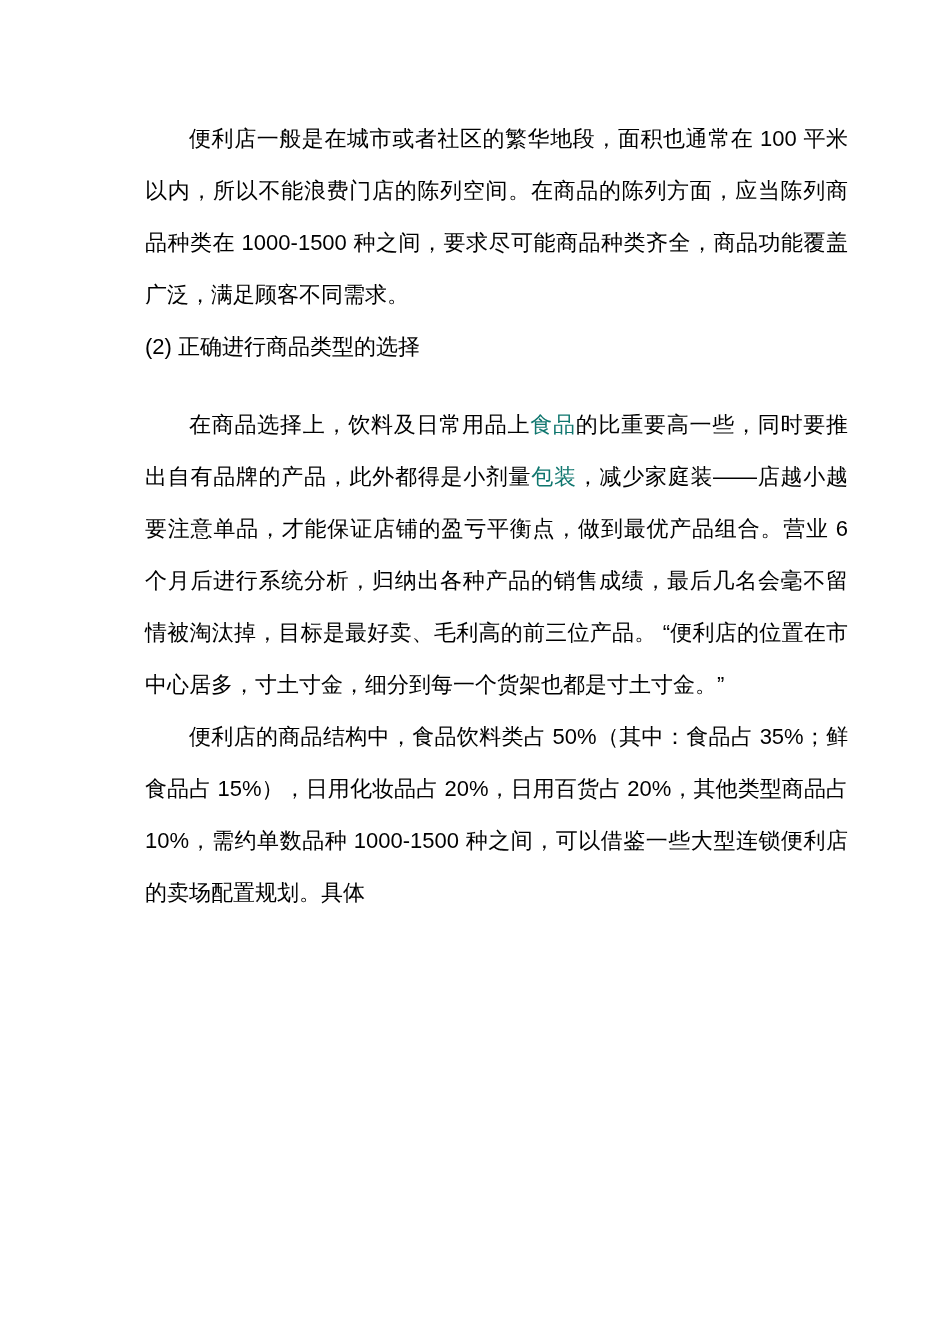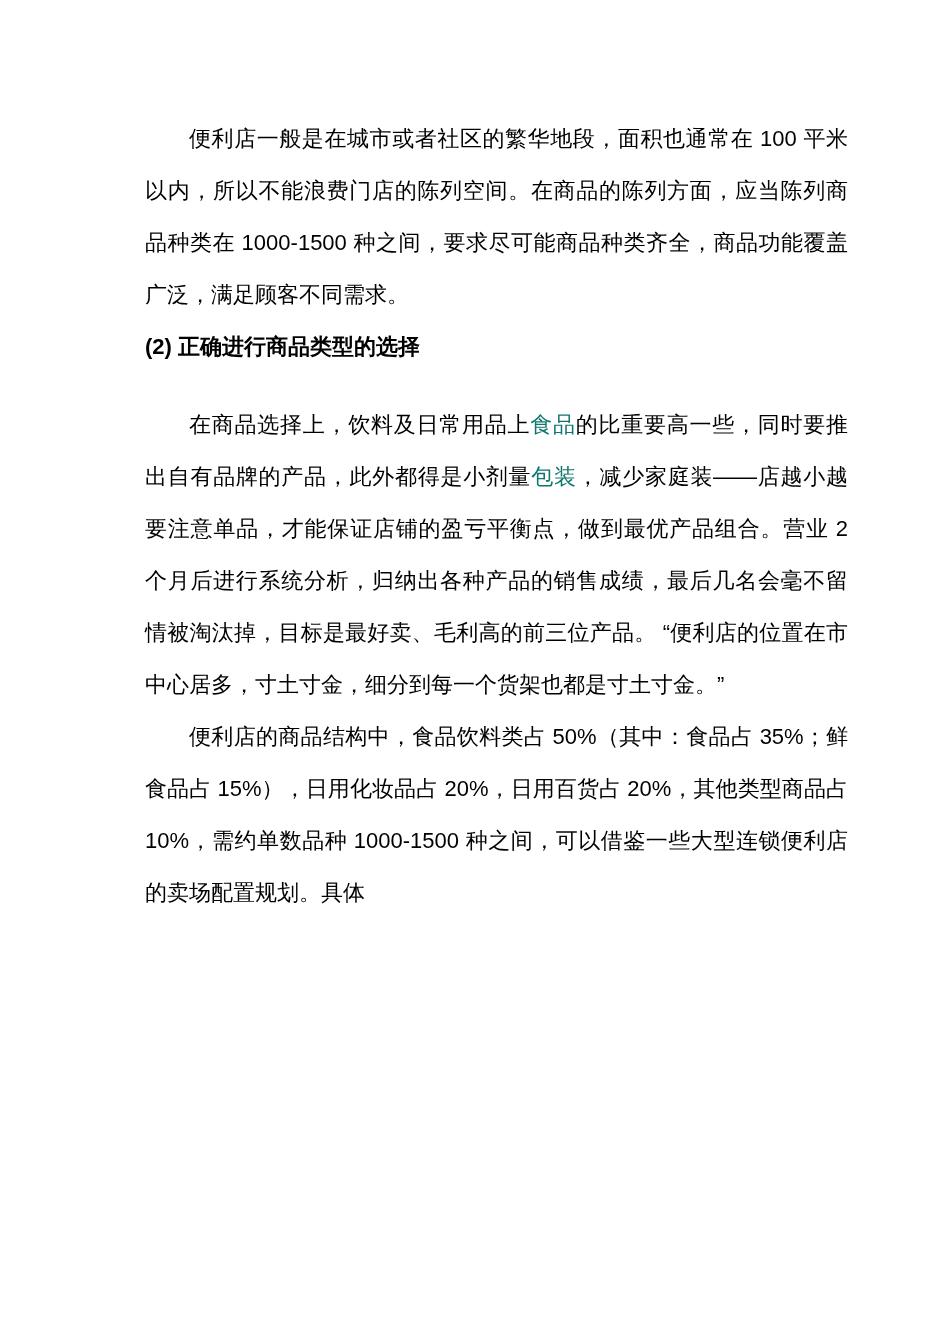--- a/index.html
+++ b/index.html
@@ -23,39 +23,39 @@
     overflow: hidden;
   }
   p {
     margin: 0;
     padding: 0;
   }
   p.body {
     text-indent: 2em;
   }
   p.heading {
-    font-weight: bold;
+    font-weight: normal;
     text-indent: 0;
     margin-bottom: 10px;
   }
   p.gap-above {
     margin-top: 26px;
   }
   .muted {
     color: #0f766e;
   }
 </style>
 </head>
 <body>
 
 <div class="page">
 
   <p class="body">便利店一般是在城市或者社区的繁华地段，面积也通常在 100 平米以内，所以不能浪费门店的陈列空间。在商品的陈列方面，应当陈列商品种类在 1000-1500 种之间，要求尽可能商品种类齐全，商品功能覆盖广泛，满足顾客不同需求。</p>
 
   <p class="heading">(2) 正确进行商品类型的选择</p>
 
 
-  <p class="body gap-above"><span>在商品选择上，饮料及日常用品上</span><span class="muted">食品</span><span>的比重要高一些，同时要推出自有品牌的产品，此外都得是小剂量</span><span class="muted">包装</span><span>，减少家庭装——店越小越要注意单品，才能保证店铺的盈亏平衡点，做到最优产品组合。营业 2 个月后进行系统分析，归纳出各种产品的销售成绩，最后几名会毫不留情被淘汰掉，目标是最好卖、毛利高的前三位产品。 “便利店的位置在市中心居多，寸土寸金，细分到每一个货架也都是寸土寸金。”</span></p>
+  <p class="body gap-above"><span>在商品选择上，饮料及日常用品上</span><span class="muted">食品</span><span>的比重要高一些，同时要推出自有品牌的产品，此外都得是小剂量</span><span class="muted">包装</span><span>，减少家庭装——店越小越要注意单品，才能保证店铺的盈亏平衡点，做到最优产品组合。营业 6 个月后进行系统分析，归纳出各种产品的销售成绩，最后几名会毫不留情被淘汰掉，目标是最好卖、毛利高的前三位产品。 “便利店的位置在市中心居多，寸土寸金，细分到每一个货架也都是寸土寸金。”</span></p>
 
 
   <p class="body">便利店的商品结构中，食品饮料类占 50%（其中：食品占 35%；鲜食品占 15%），日用化妆品占 20%，日用百货占 20%，其他类型商品占 10%，需约单数品种 1000-1500 种之间，可以借鉴一些大型连锁便利店的卖场配置规划。具体</p>
 
 </div>
 
 </body></html>

